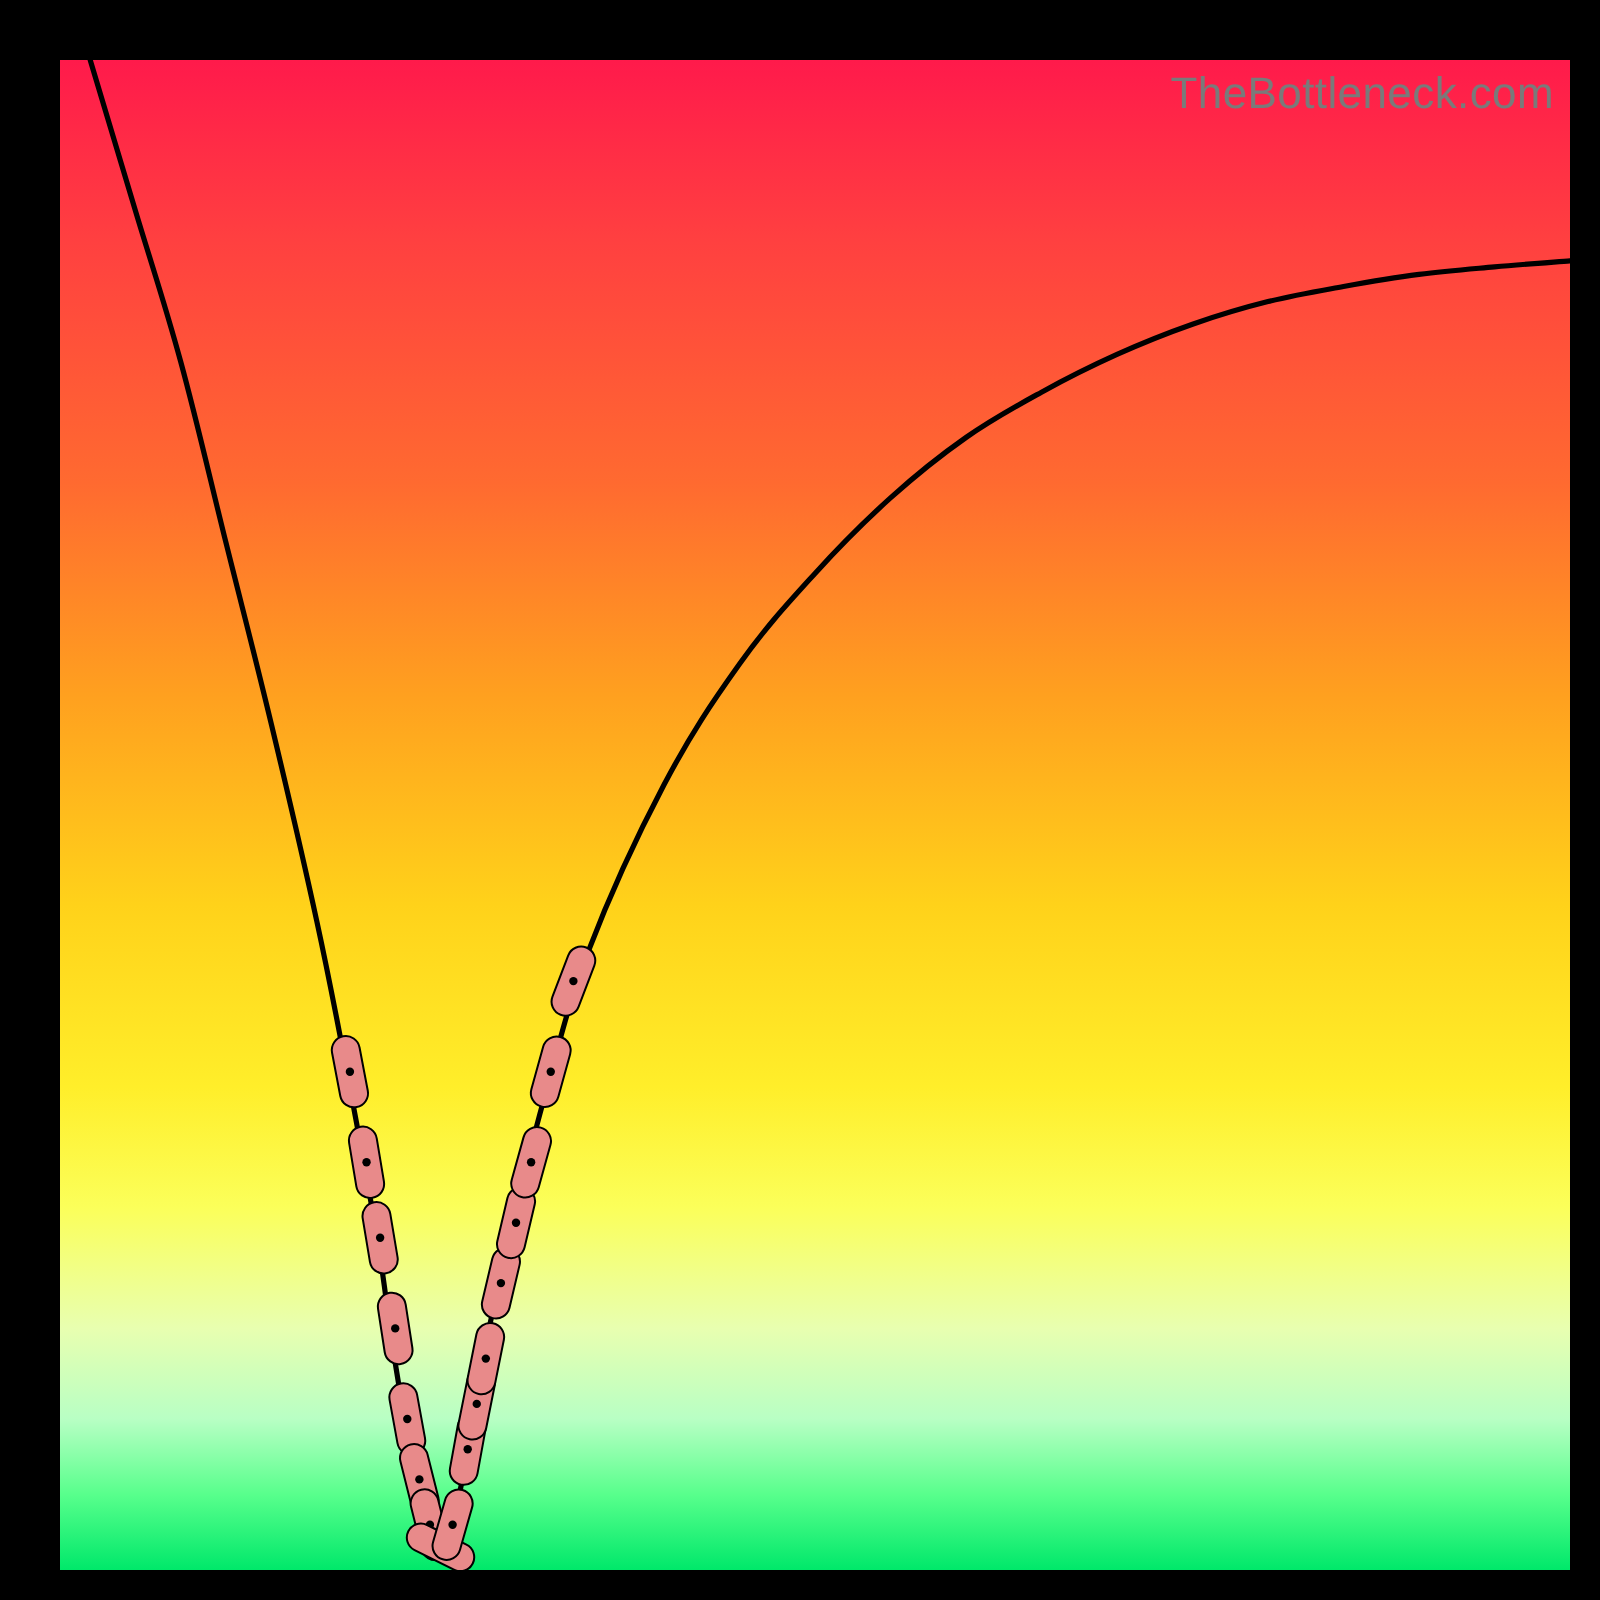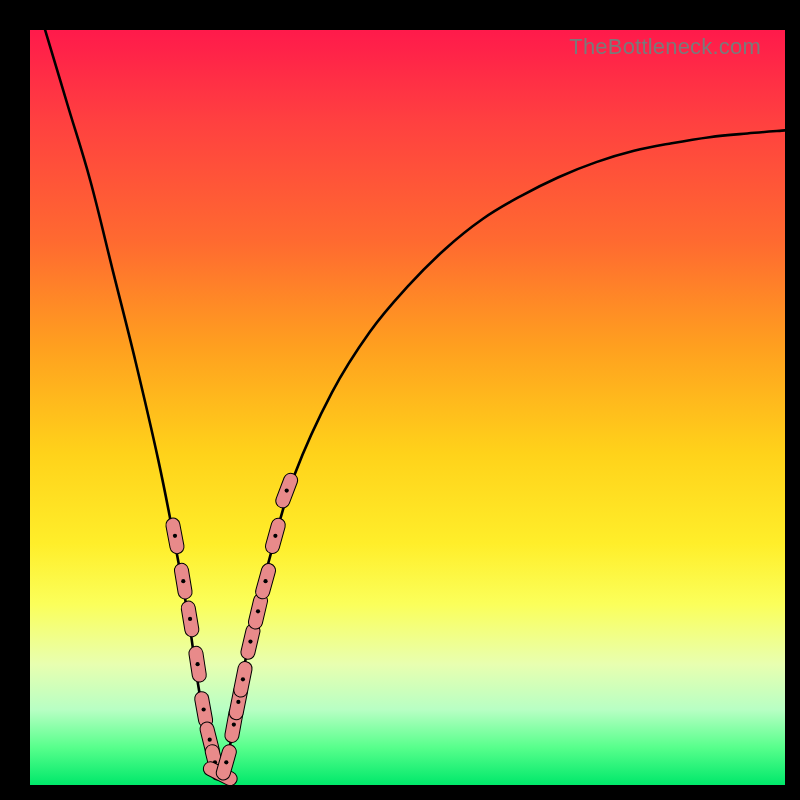--- a/index.html
+++ b/index.html
@@ -35,21 +35,21 @@
       #fbff5a 76%,
       #e8ffb0 84%,
       #b8ffc4 90%,
       #58ff8c 95%,
       #00e86a 100%
     );
   }
   .watermark {
     position: absolute;
     top: 4px;
-    right: 24px;
+    right: 8px;
     color: #7a7a7a;
     font-size: 22px;
     font-weight: 500;
     letter-spacing: 0.2px;
     user-select: none;
   }
   svg.curve {
     position: absolute;
     left: 0;
     top: 0;

